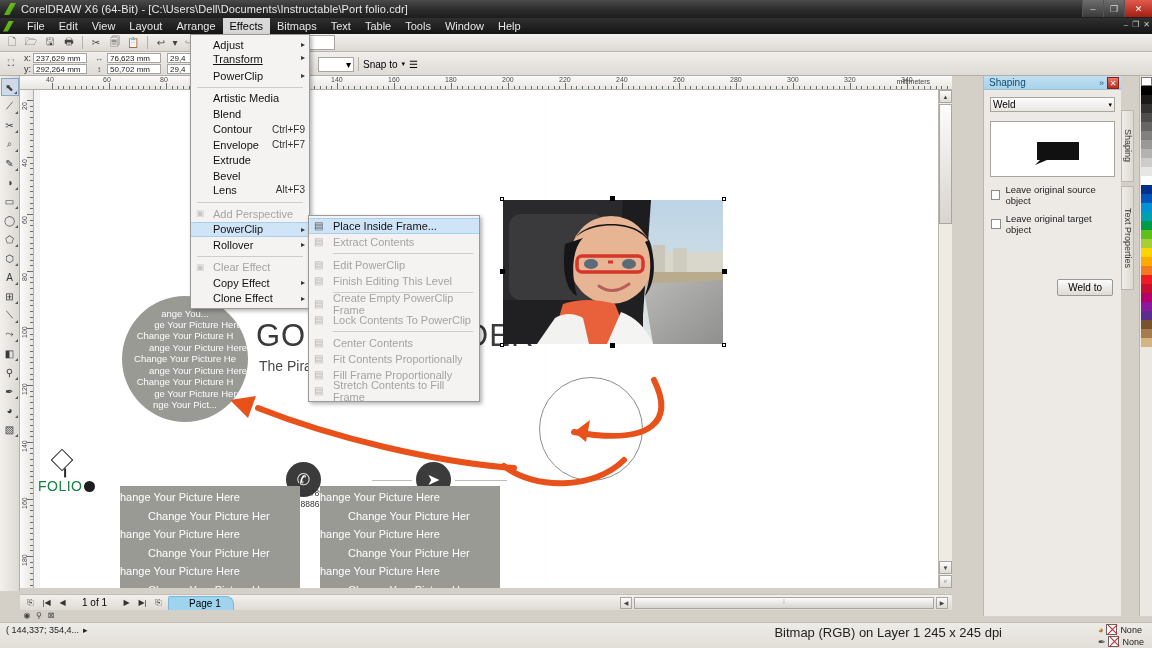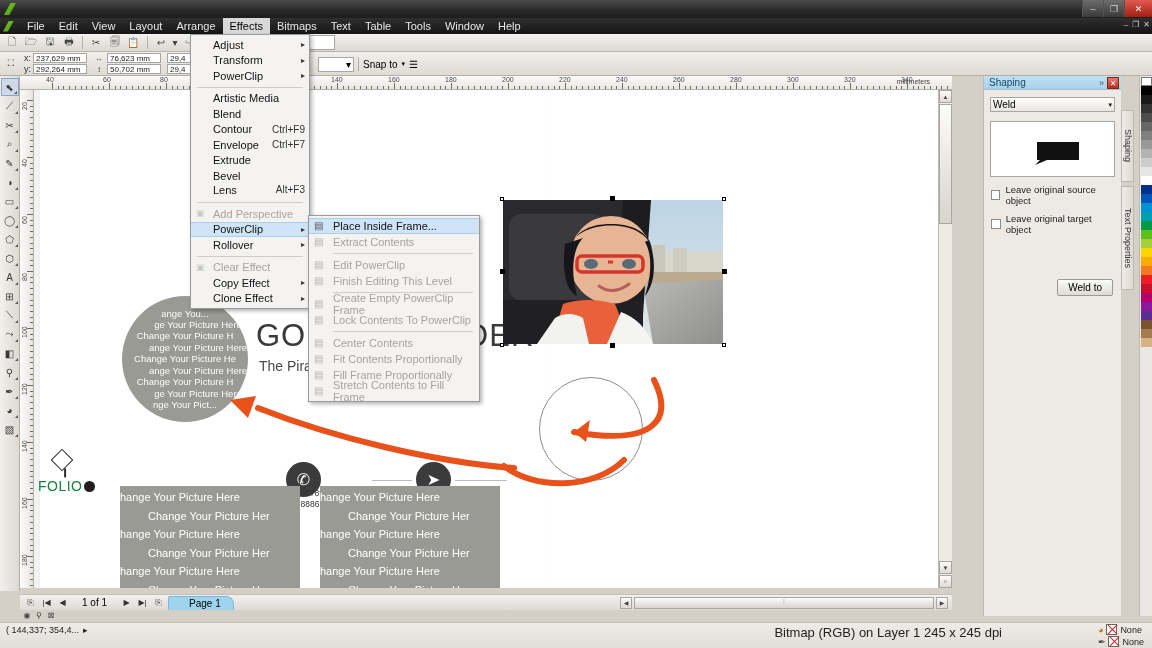--- a/index.html
+++ b/index.html
@@ -275,20 +275,21 @@
     display:flex; align-items:center; justify-content:center; padding:4px 0;
   }
 </style>
 </head>
 <body>
 
 <div id="app">
 
   <div class="titlebar">
     <div class="corel-logo"></div>
+    <div class="ttext"><span>CorelDRAW X6 (64-Bit)</span> <span>- [C:\Users\Dell\Documents\Instructable\Port folio.cdr]</span></div>
     <div class="winbtns">
       <div class="winbtn">–</div>
       <div class="winbtn">❐</div>
       <div class="winbtn close">✕</div>
     </div>
   </div>
 
   <div class="menubar">
     <div class="mlogo"></div>
     <div class="mitem">File</div>
@@ -909,21 +910,21 @@
       <div class="sw" style="background: rgb(122, 82, 48);"></div>
       <div class="sw" style="background: rgb(166, 123, 77);"></div>
       <div class="sw" style="background: rgb(212, 180, 131);"></div>
     </div>
 
   <div id="effects-menu" style="position:absolute;left:190px;top:34px;width:120px;background:#f4f3f1;border:1px solid #9a9a9a;box-shadow:2px 2px 4px rgba(0,0,0,.3);padding:2px 0;z-index:50">
       <div style="display: flex; align-items: center; height: 15.5px; padding: 0px 4px 0px 22px; font-size: 11px; position: relative; color: rgb(17, 17, 17);">
         <span>Adjust</span>
         <span style="position: absolute; right: 4px; font-size: 8px; color: rgb(51, 51, 51);">▸</span>
       </div>
-      <div style="display: flex; align-items: center; height: 15.5px; padding: 0px 4px 0px 22px; font-size: 11px; position: relative; color: rgb(17, 17, 17);">
+      <div style="display: flex; align-items: flex-start; height: 15.5px; padding: 0px 4px 0px 22px; font-size: 11px; position: relative; color: rgb(17, 17, 17); text-decoration: underline;">
         <span>Transform</span>
         <span style="position: absolute; right: 4px; font-size: 8px; color: rgb(51, 51, 51);">▸</span>
       </div>
       <div style="display: flex; align-items: center; height: 15.5px; padding: 0px 4px 0px 22px; font-size: 11px; position: relative; color: rgb(17, 17, 17);">
         <span>PowerClip</span>
         <span style="position: absolute; right: 4px; font-size: 8px; color: rgb(51, 51, 51);">▸</span>
       </div>
       <div style="height: 1px; background: rgb(208, 205, 200); margin: 3px 6px;"></div>
       <div style="display: flex; align-items: center; height: 15.5px; padding: 0px 4px 0px 22px; font-size: 11px; position: relative; color: rgb(17, 17, 17);">
         <span>Artistic Media</span>

